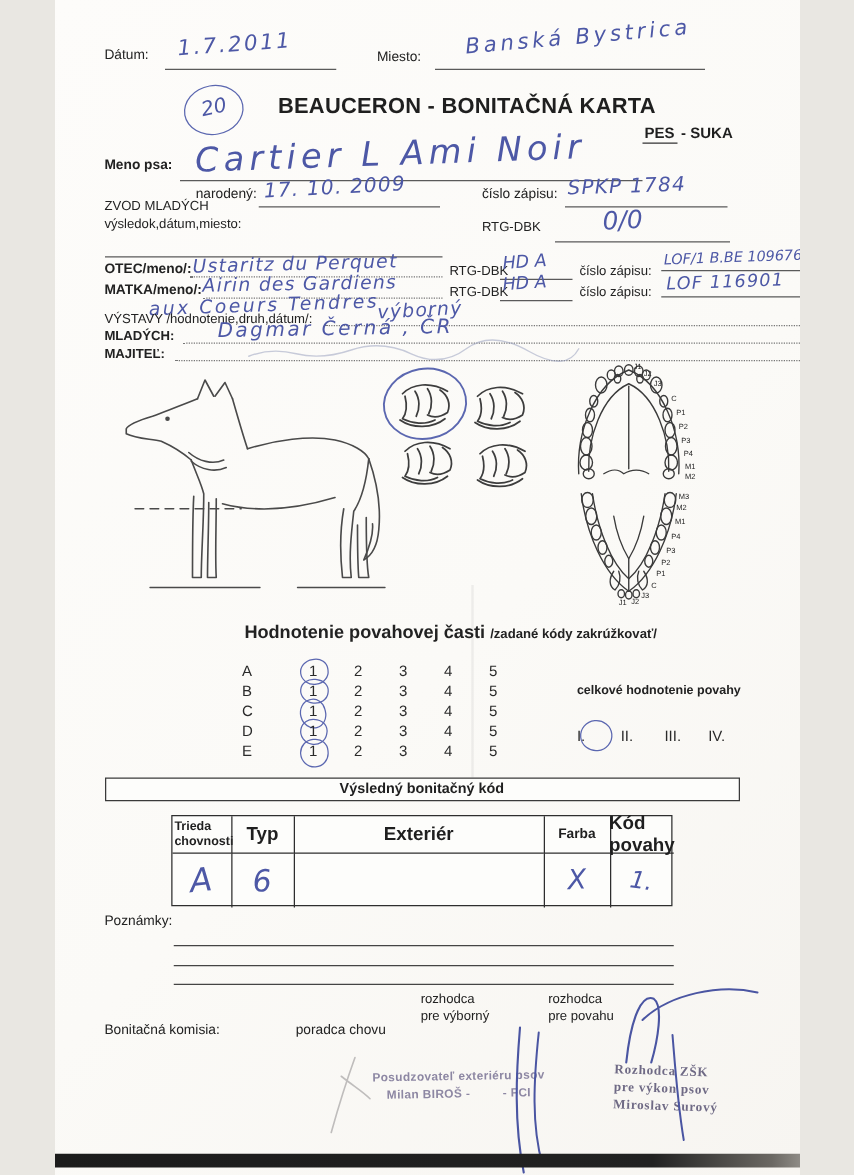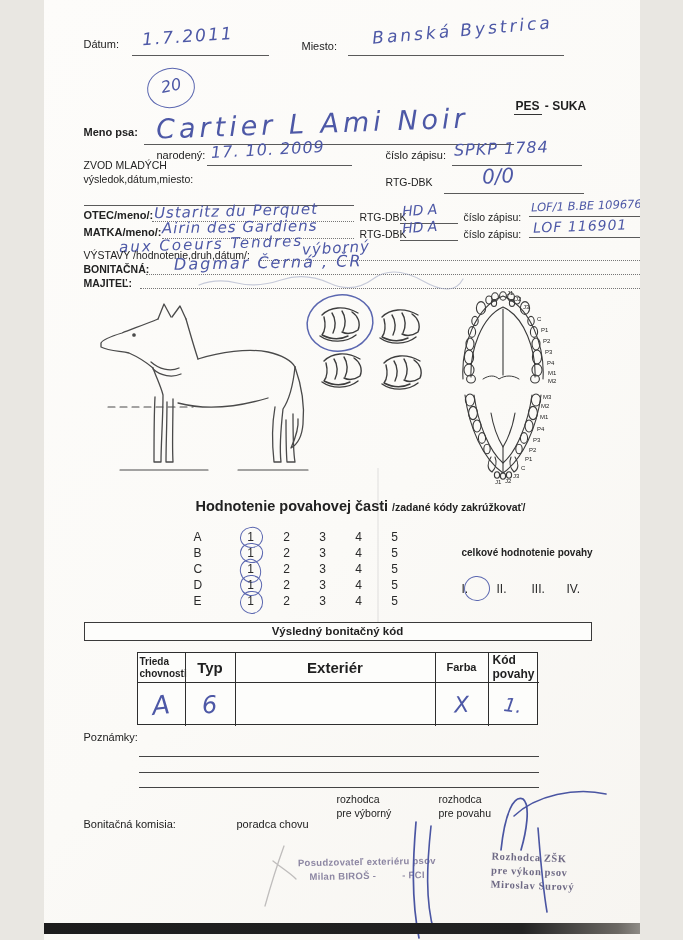--- a/index.html
+++ b/index.html
@@ -37,21 +37,21 @@
   .btable{position:absolute;left:93px;top:652px;width:401px;height:73px;border:1.4px solid #2e2e2e;
       display:grid;grid-template-columns:47px 50px 200px 53px 51px;grid-template-rows:30px 43px;
       background:#fdfdfb;box-sizing:border-box;}
   .btable div{border-left:1.4px solid #2e2e2e;box-sizing:border-box;position:relative;}
   .btable div.nol{border-left:none;}
   .btable .hd{border-bottom:1.4px solid #2e2e2e;white-space:pre-line;display:flex;
       align-items:center;justify-content:center;text-align:left;font-weight:bold;line-height:1.15;}
   .btable .h-small{font-size:10px;justify-content:flex-start;padding-left:2px;text-align:left;}
   .btable .h-big{font-size:15px;}
   .btable .h-med{font-size:11px;align-items:flex-end;padding-bottom:8px;}
-  .btable .h-kod{font-size:12px;}
+  .btable .h-kod{font-size:15px;}
   .btable .val{display:flex;align-items:center;justify-content:center;}
   .btable .val .hwv{font-family:"DejaVu Sans",sans-serif;font-style:italic;color:#4d58a6;}
   .stamp1{position:absolute;left:243px;top:855px;width:160px;text-align:center;
       color:#8d87a3;font-size:9.5px;font-weight:bold;letter-spacing:.3px;transform:rotate(-1deg);line-height:1.45;}
   .stamp2{position:absolute;left:447px;top:852px;width:140px;color:#6f6a85;
       font-family:"Liberation Serif",serif;font-size:10.5px;font-weight:bold;letter-spacing:.6px;
       transform:rotate(2deg);line-height:1.35;}
   .crease{position:absolute;left:333px;top:468px;width:2px;height:165px;
       background:rgba(60,60,70,.07);}
   .botbar{position:absolute;left:0;top:923px;width:683px;height:11px;
@@ -68,20 +68,21 @@
   <span class="ul" style="left:88px;top:55px;width:137px;"></span>
   <span class="hw" style="left:98px;top:28px;font-size:17px;transform:rotate(-4deg);letter-spacing:2px;">1.7.2011</span>
 
   <span class="lbl" style="left:258px;top:40px;">Miesto:</span>
   <span class="ul" style="left:304px;top:55px;width:216px;"></span>
   <span class="hw" style="left:328px;top:22px;font-size:17px;transform:rotate(-5deg);letter-spacing:3px;">Banská Bystrica</span>
 
   <span class="circ" style="left:103px;top:68px;width:46px;height:38px;transform:rotate(-10deg);"></span>
   <span class="hw" style="left:117px;top:78px;font-size:16px;transform:rotate(-12deg);">20</span>
 
+  <div class="title">BEAUCERON - BONITAČNÁ KARTA</div>
 
   <div class="sex">
     <span class="pes">PES</span><span> - </span><span>SUKA</span>
   </div>
 
   <span class="lbl b" style="left:40px;top:126px;">Meno psa:</span>
   <span class="ul" style="left:100px;top:144px;width:370px;"></span>
   <span class="hw" style="left:112px;top:110px;font-size:27px;transform:rotate(-2deg);letter-spacing:4px;">Cartier L Ami Noir</span>
 
   <span class="lbl" style="left:113px;top:149px;">narodený:</span>
@@ -119,21 +120,21 @@
   <span class="lbl sm" style="left:420px;top:228px;">číslo zápisu:</span>
   <span class="ul" style="left:485px;top:237px;width:125px;"></span>
   <span class="hw" style="left:489px;top:219px;font-size:14px;transform:rotate(-2deg);letter-spacing:1px;">LOF 116901</span>
 
   <span class="hw" style="left:75px;top:237px;font-size:15px;transform:rotate(-2deg);letter-spacing:2px;">aux Coeurs Tendres</span>
 
   <span class="lbl sm" style="left:40px;top:249px;">VÝSTAVY /hodnotenie,druh,dátum/:</span>
   <span class="dot" style="left:216px;top:260px;width:440px;"></span>
   <span class="hw" style="left:258px;top:241px;font-size:15px;transform:rotate(-3deg);letter-spacing:1px;">výborný</span>
 
-  <span class="lbl b sm" style="left:40px;top:263px;">BONITAČNÁ:</span>
+  <span class="lbl b sm" style="left:40px;top:263px;">MLADÝCH:</span>
   <span class="dot" style="left:102px;top:274px;width:554px;"></span>
   <span class="hw" style="left:130px;top:255px;font-size:16px;transform:rotate(-1deg);letter-spacing:2px;">Dagmar Černá , ČR</span>
 
   <span class="lbl b sm" style="left:40px;top:277px;">MAJITEĽ:</span>
   <span class="dot" style="left:96px;top:288px;width:560px;"></span>
 
   <svg style="left:52px;top:302px;" width="238" height="185" viewBox="0 0 238 185" fill="none" stroke="#4a4a4a" stroke-width="1.3" stroke-linecap="round" stroke-linejoin="round">
     <path d="M62,17 L68,2 L75,15"></path>
     <path d="M76,15 L84,4 L90,17"></path>
     <path d="M62,17 C50,22 36,27 26,31 C16,34 7,37 5,41 L5,45 C13,49 24,49 33,51 C42,55 50,60 57,66"></path>

